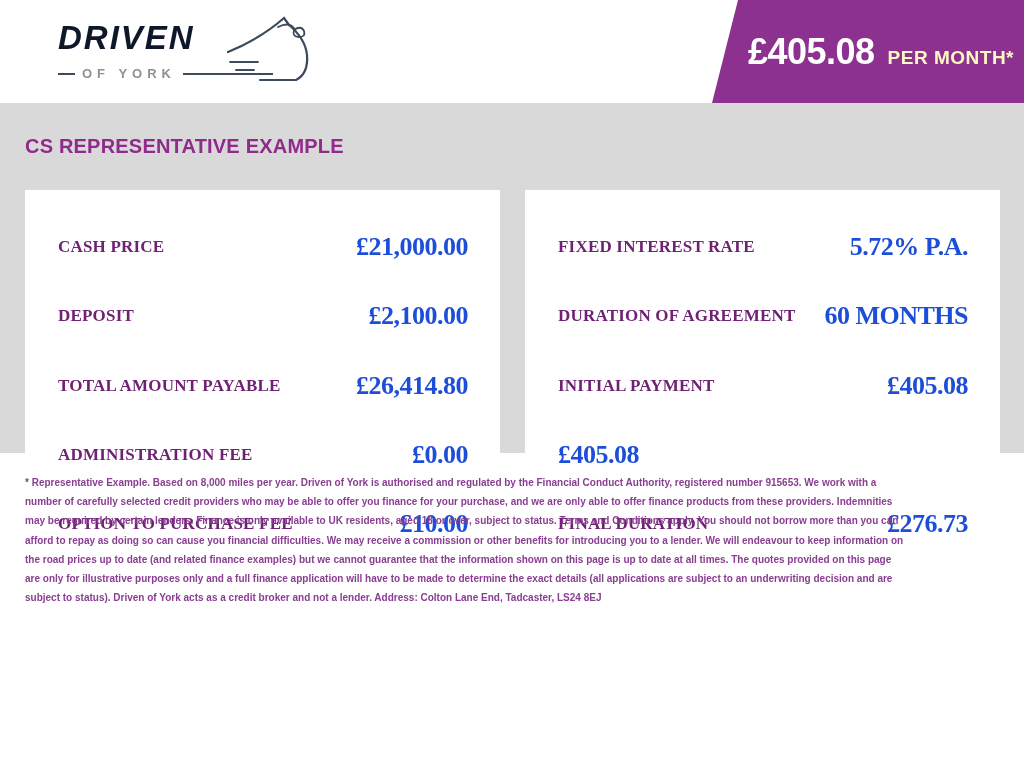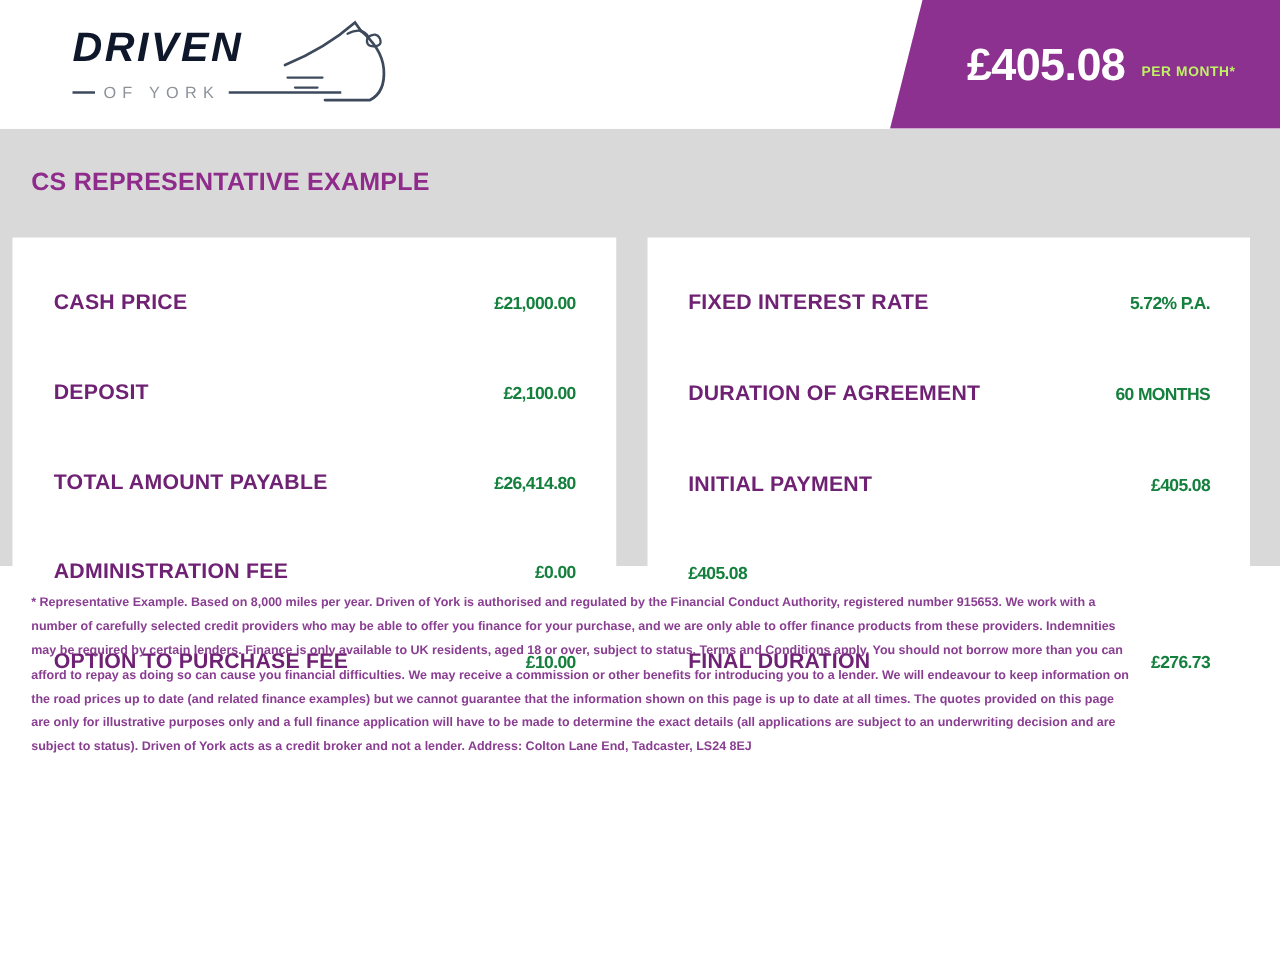--- a/index.html
+++ b/index.html
@@ -53,20 +53,21 @@
     height: 0;
   }
   .rule-left { width: 46px; }
   .rule-right { flex: 1; min-width: 90px; }
   .logo-subtitle {
     color: #8d9298;
     font-size: 13px;
     letter-spacing: 5px;
     padding: 0 7px;
     white-space: nowrap;
+    font-weight: bold;
   }
 
   .price-banner {
     position: absolute;
     top: 0;
     right: 0;
     width: 312px;
     height: 103px;
     background: #8d3190;
     clip-path: polygon(26px 0, 100% 0, 100% 100%, 0 100%);
@@ -76,22 +77,22 @@
     padding-left: 26px;
     gap: 13px;
   }
   .banner-price {
     color: #ffffff;
     font-size: 36px;
     font-weight: bold;
     letter-spacing: -0.5px;
   }
   .banner-period {
-    color: #bef264;
-    font-size: 11px;
+    color: #fef9c3;
+    font-size: 19px;
     font-weight: bold;
     letter-spacing: 0.5px;
     margin-top: 12px;
   }
 
   
   .gray-section {
     height: 350px;
     background: #d9d9d9;
   }
@@ -99,21 +100,22 @@
     color: #8e2b8b;
     font-size: 20px;
     font-weight: bold;
     letter-spacing: 0.2px;
     padding: 31px 0 0 25px;
     line-height: 25px;
   }
   .cards {
     display: flex;
     gap: 25px;
-    margin: 31px 24px 0 10px;
+    margin: 31px 24px 0 25px;
+    font-family: Liberation Serif, serif;
   }
   .card {
     background: #ffffff;
     flex: 1;
     height: 377px;
     padding: 42px 32px 28px 33px;
     display: flex;
     flex-direction: column;
     justify-content: space-between;
   }
@@ -123,22 +125,22 @@
     align-items: center;
   }
   .row-label {
     color: #6f2173;
     font-size: 17px;
     font-weight: bold;
     letter-spacing: 0.2px;
     white-space: nowrap;
   }
   .row-value {
-    color: #15803d;
-    font-size: 14px;
+    color: #1d4ed8;
+    font-size: 26px;
     font-weight: bold;
     letter-spacing: -0.5px;
     white-space: nowrap;
   }
 
   
   .footer {
     background: #ffffff;
     padding: 20px 0 0 25px;
   }

